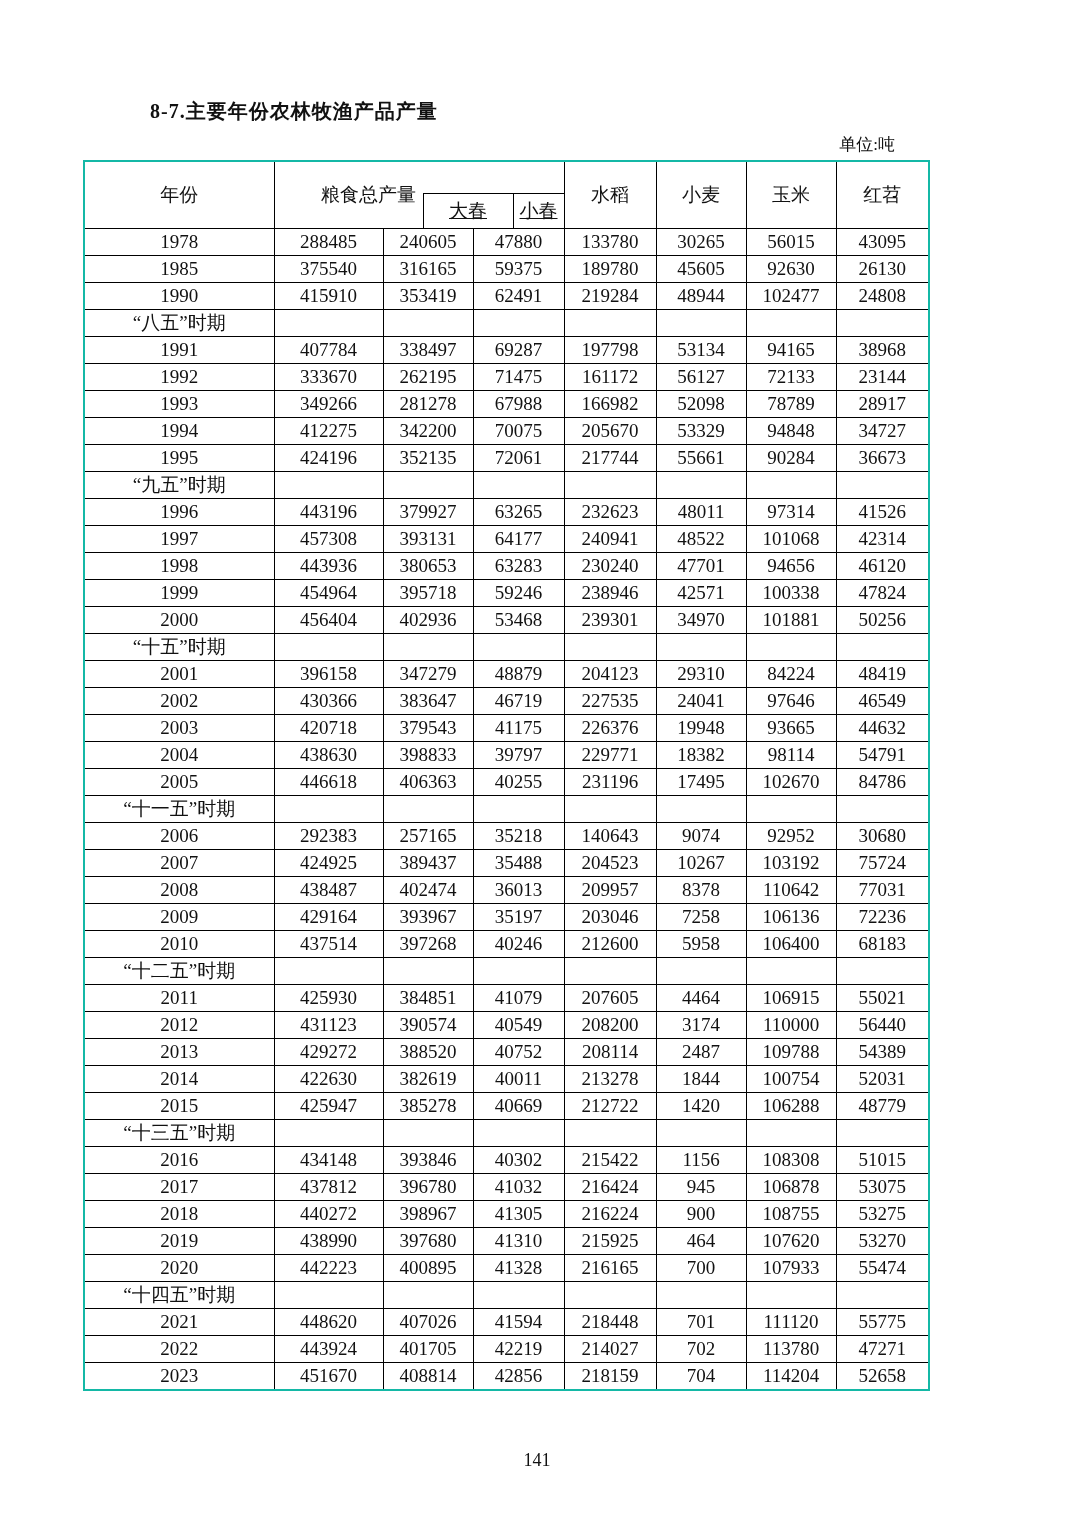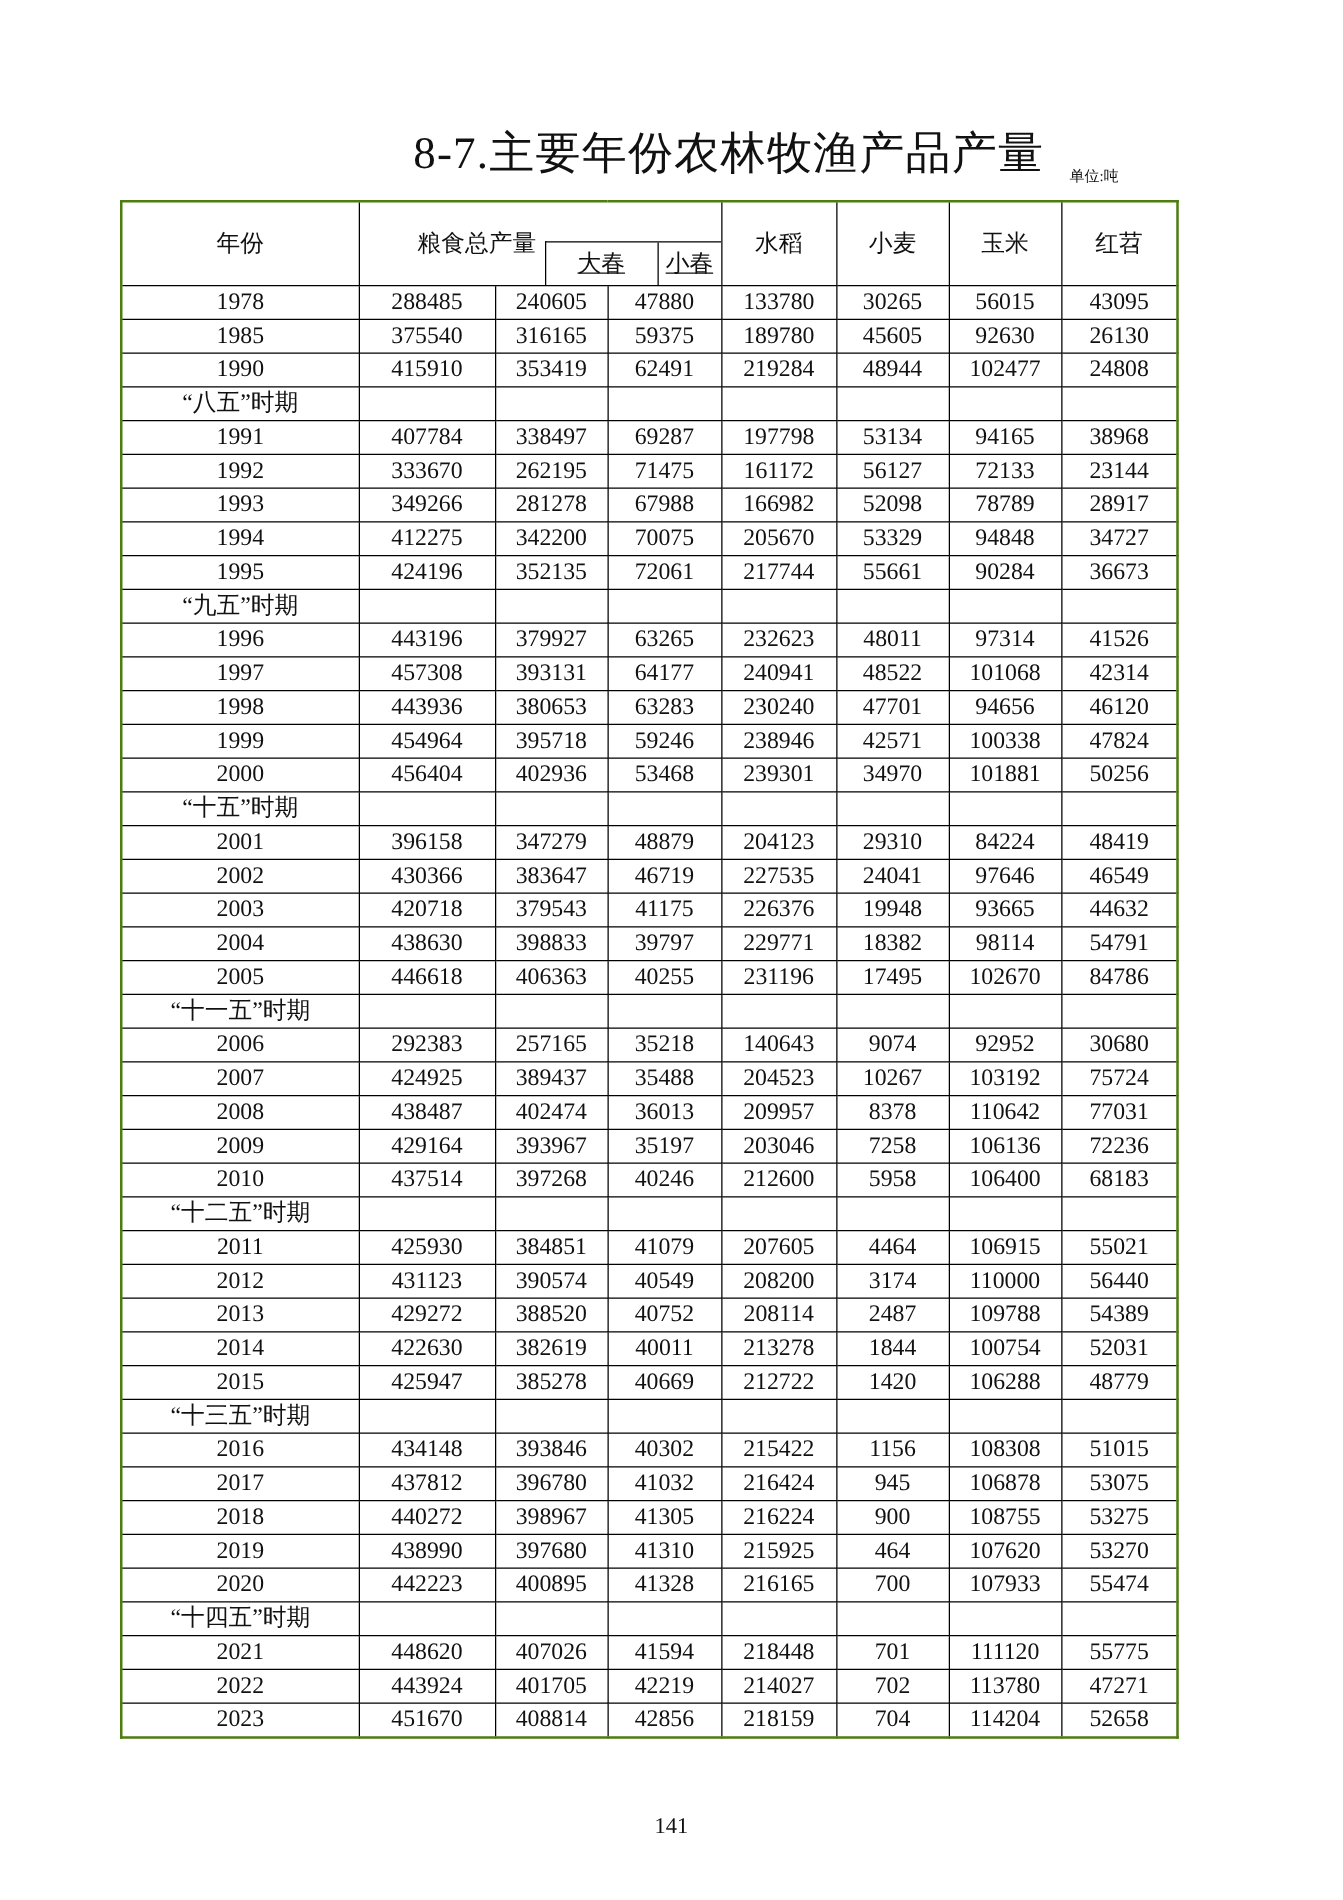--- a/index.html
+++ b/index.html
@@ -12,42 +12,42 @@
     background: #ffffff;
     color: #111111;
     font-family: "Liberation Serif", "DejaVu Serif", serif;
     position: relative;
   }
   .title {
     position: absolute;
     top: 98px;
     left: 150px;
     width: 866px;
-    text-align: center;
-    font-size: 36px;
-    font-weight: normal;
+    text-align: left;
+    font-size: 20px;
+    font-weight: bold;
     letter-spacing: 1px;
     white-space: nowrap;
   }
   .unit {
     position: absolute;
     top: 133px;
     left: 93px;
     width: 802px;
     text-align: right;
-    font-size: 12px;
+    font-size: 17px;
   }
   table.main {
     position: absolute;
-    left: 96px;
+    left: 83px;
     top: 160px;
     width: 845px;
     border-collapse: collapse;
     table-layout: fixed;
-    border: 2px solid #4d7c0f;
+    border: 2px solid #14b8a6;
   }
   table.main th,
   table.main td {
     border: 1px solid #000;
     padding: 0;
     text-align: center;
     font-size: 19px;
     font-weight: normal;
     overflow: hidden;
     white-space: nowrap;

